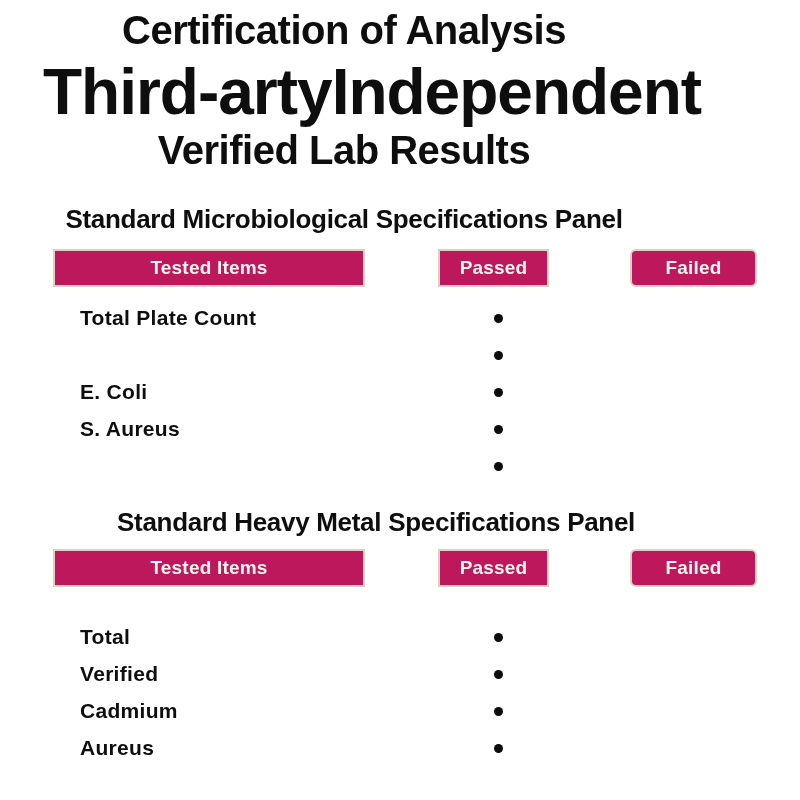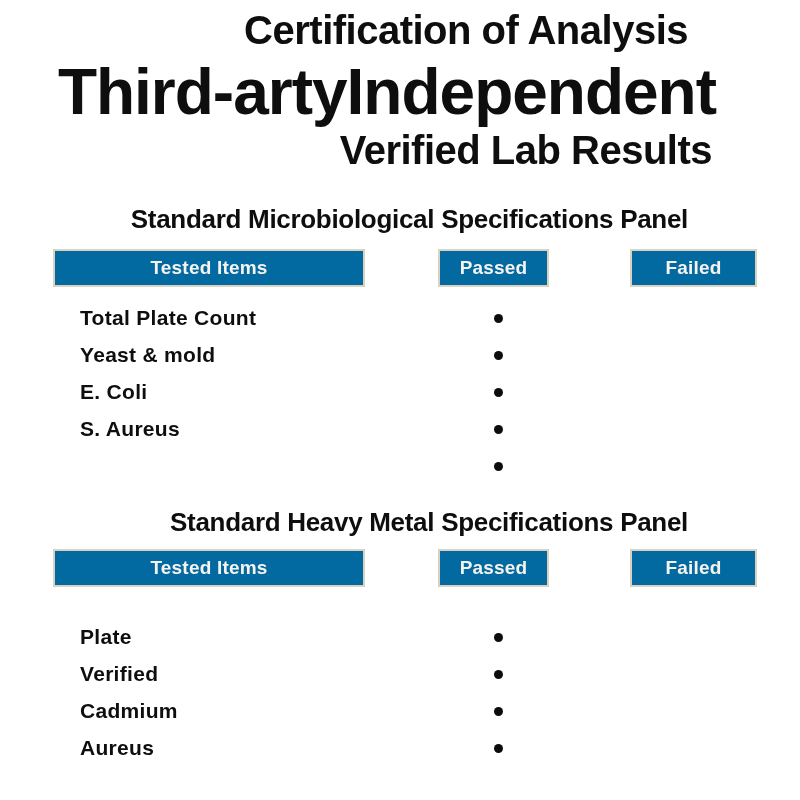--- a/index.html
+++ b/index.html
@@ -5,45 +5,45 @@
   html, body { margin: 0; padding: 0; }
   body {
     width: 800px; height: 800px;
     background: #ffffff;
     font-family: "Liberation Sans", sans-serif;
     font-weight: bold;
     color: #0e0e0e;
     position: relative;
     overflow: hidden;
   }
-  .center-text { position: absolute; left: 0; width: 688px; text-align: right; }
+  .center-text { position: absolute; left: 0; width: 688px; text-align: center; }
 
   #title-line1 { top: 8px;  font-size: 40px; letter-spacing: -0.5px; }
   #title-line2 { top: 56px; font-size: 64px; letter-spacing: -1px; line-height: 72px; margin-left: 28px; }
-  #title-line3 { top: 128px; font-size: 40px; letter-spacing: -0.5px; padding-left: 24px; }
+  #title-line3 { top: 128px; font-size: 40px; letter-spacing: -0.5px; }
 
   .panel-title { font-size: 26px; letter-spacing: -0.3px; }
   #panel1-title { top: 204px; }
-  #panel2-title { top: 507px; }
+  #panel2-title { top: 507px; padding-left: 32px; }
 
   .hdr-box {
     position: absolute;
     height: 38px;
     box-sizing: border-box;
-    background: #0369a1;
+    background: #be185d;
     border: 2px solid #d9d2bf;
     color: #f6f3ee;
     font-size: 19px;
     text-align: center;
     line-height: 34px;
     letter-spacing: 0.2px;
   }
   .hdr-tested { left: 53px;  width: 312px; }
   .hdr-passed { left: 438px; width: 111px; }
-  .hdr-failed { left: 630px; width: 127px; }
+  .hdr-failed { left: 630px; width: 127px; border-radius: 6px; }
   .hdr-row1 { top: 249px; }
   .hdr-row2 { top: 549px; }
 
   .t-row { position: absolute; left: 0; width: 800px; height: 24px; text-align: right; }
   .t-row .item-label {
     position: absolute; left: 80px; top: 0;
     font-size: 21px; letter-spacing: 0.3px; line-height: 24px;
     white-space: nowrap;
   }
   .dot {
@@ -65,21 +65,20 @@
 
 <div class="hdr-box hdr-tested hdr-row1">Tested Items</div>
 <div class="hdr-box hdr-passed hdr-row1">Passed</div>
 <div class="hdr-box hdr-failed hdr-row1">Failed</div>
 
 <div class="t-row" style="top:306px">
   <span class="item-label">Total Plate Count</span>
   <span class="dot"></span>
 </div>
 <div class="t-row" style="top:343px">
-  <span class="item-label">Yeast &amp; mold</span>
   <span class="dot"></span>
 </div>
 <div class="t-row" style="top:380px">
   <span class="item-label">E. Coli</span>
   <span class="dot"></span>
 </div>
 <div class="t-row" style="top:417px">
   <span class="item-label">S. Aureus</span>
   <span class="dot"></span>
 </div>
@@ -87,21 +86,21 @@
   <span class="dot"></span>
 </div>
 
 <div id="panel2-title" class="center-text panel-title">Standard Heavy Metal Specifications Panel</div>
 
 <div class="hdr-box hdr-tested hdr-row2">Tested Items</div>
 <div class="hdr-box hdr-passed hdr-row2">Passed</div>
 <div class="hdr-box hdr-failed hdr-row2">Failed</div>
 
 <div class="t-row" style="top:625px">
-  <span class="item-label">Plate</span>
+  <span class="item-label">Total</span>
   <span class="dot"></span>
 </div>
 <div class="t-row" style="top:662px">
   <span class="item-label">Verified</span>
   <span class="dot"></span>
 </div>
 <div class="t-row" style="top:699px">
   <span class="item-label">Cadmium</span>
   <span class="dot"></span>
 </div>

